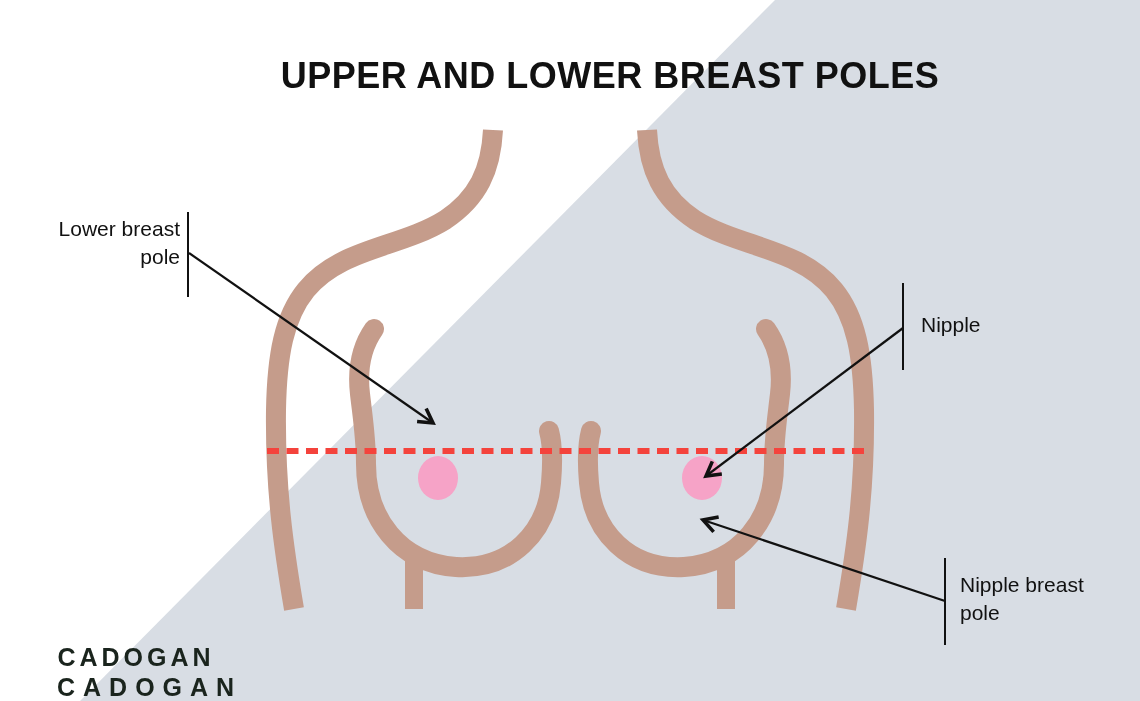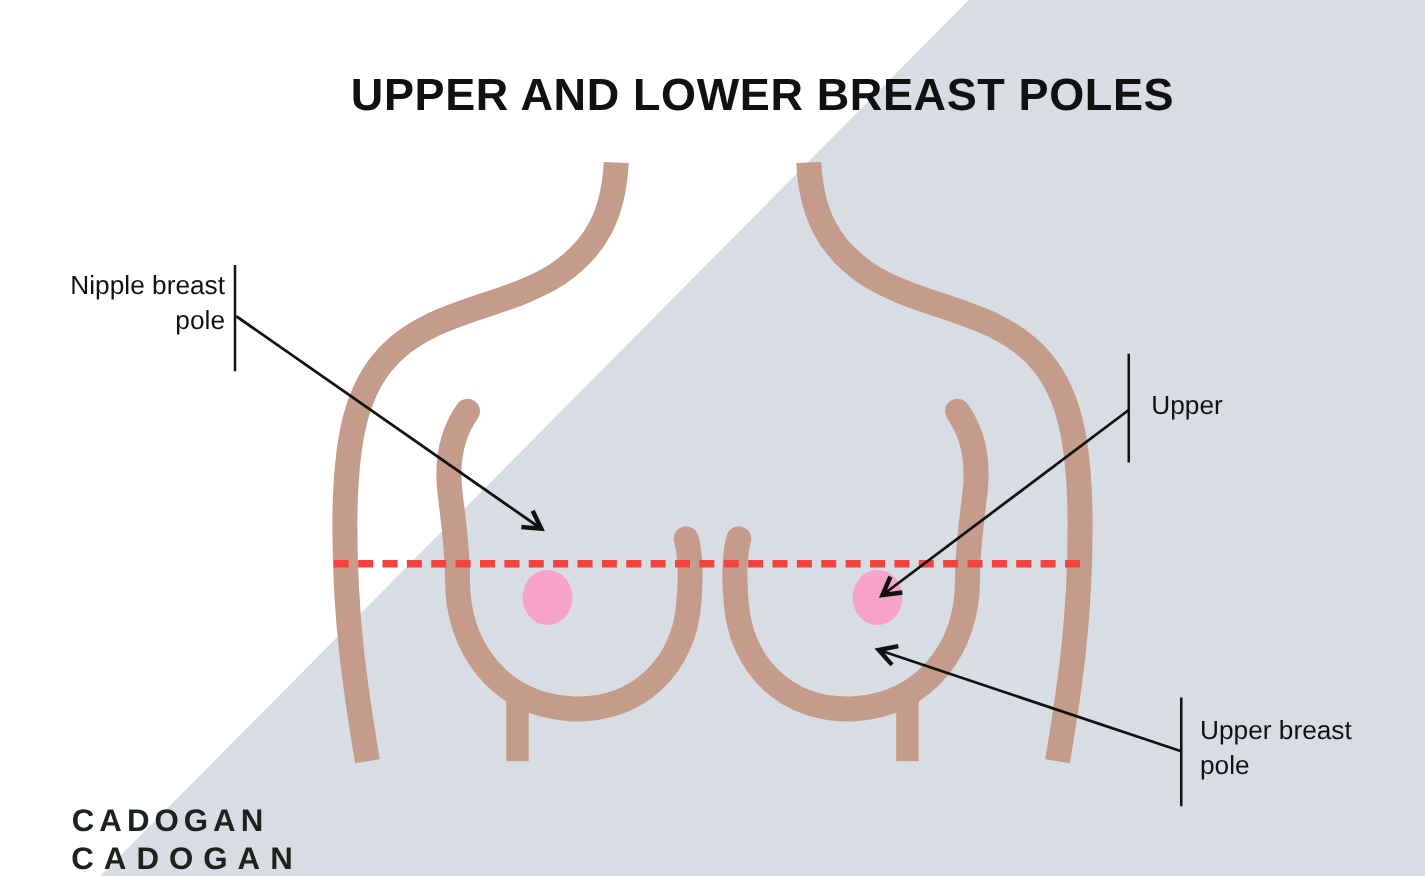--- a/index.html
+++ b/index.html
@@ -106,30 +106,30 @@
       <line class="bar" x1="903" y1="283" x2="903" y2="370"></line>
       <line class="arrow" x1="903" y1="328" x2="706" y2="476" marker-end="url(#arrow)"></line>
       <line class="bar" x1="945" y1="558" x2="945" y2="645"></line>
       <line class="arrow" x1="945" y1="601" x2="703" y2="520" marker-end="url(#arrow)"></line>
     </g>
   </svg>
 
   <div class="page-title">UPPER AND LOWER BREAST POLES</div>
 
   <div class="label label-upper">
-    <span>Nipple breast</span>
+    <span>Lower breast</span>
     <span>pole</span>
   </div>
 
   <div class="label label-nipple">
-    <span>Upper</span>
+    <span>Nipple</span>
   </div>
 
   <div class="label label-lower">
-    <span>Upper breast</span>
+    <span>Nipple breast</span>
     <span>pole</span>
   </div>
 
   <div class="logo">
     <div class="logo-line1">CADOGAN</div>
     <div class="logo-line2">CADOGAN</div>
   </div>
 
 </div>
 

